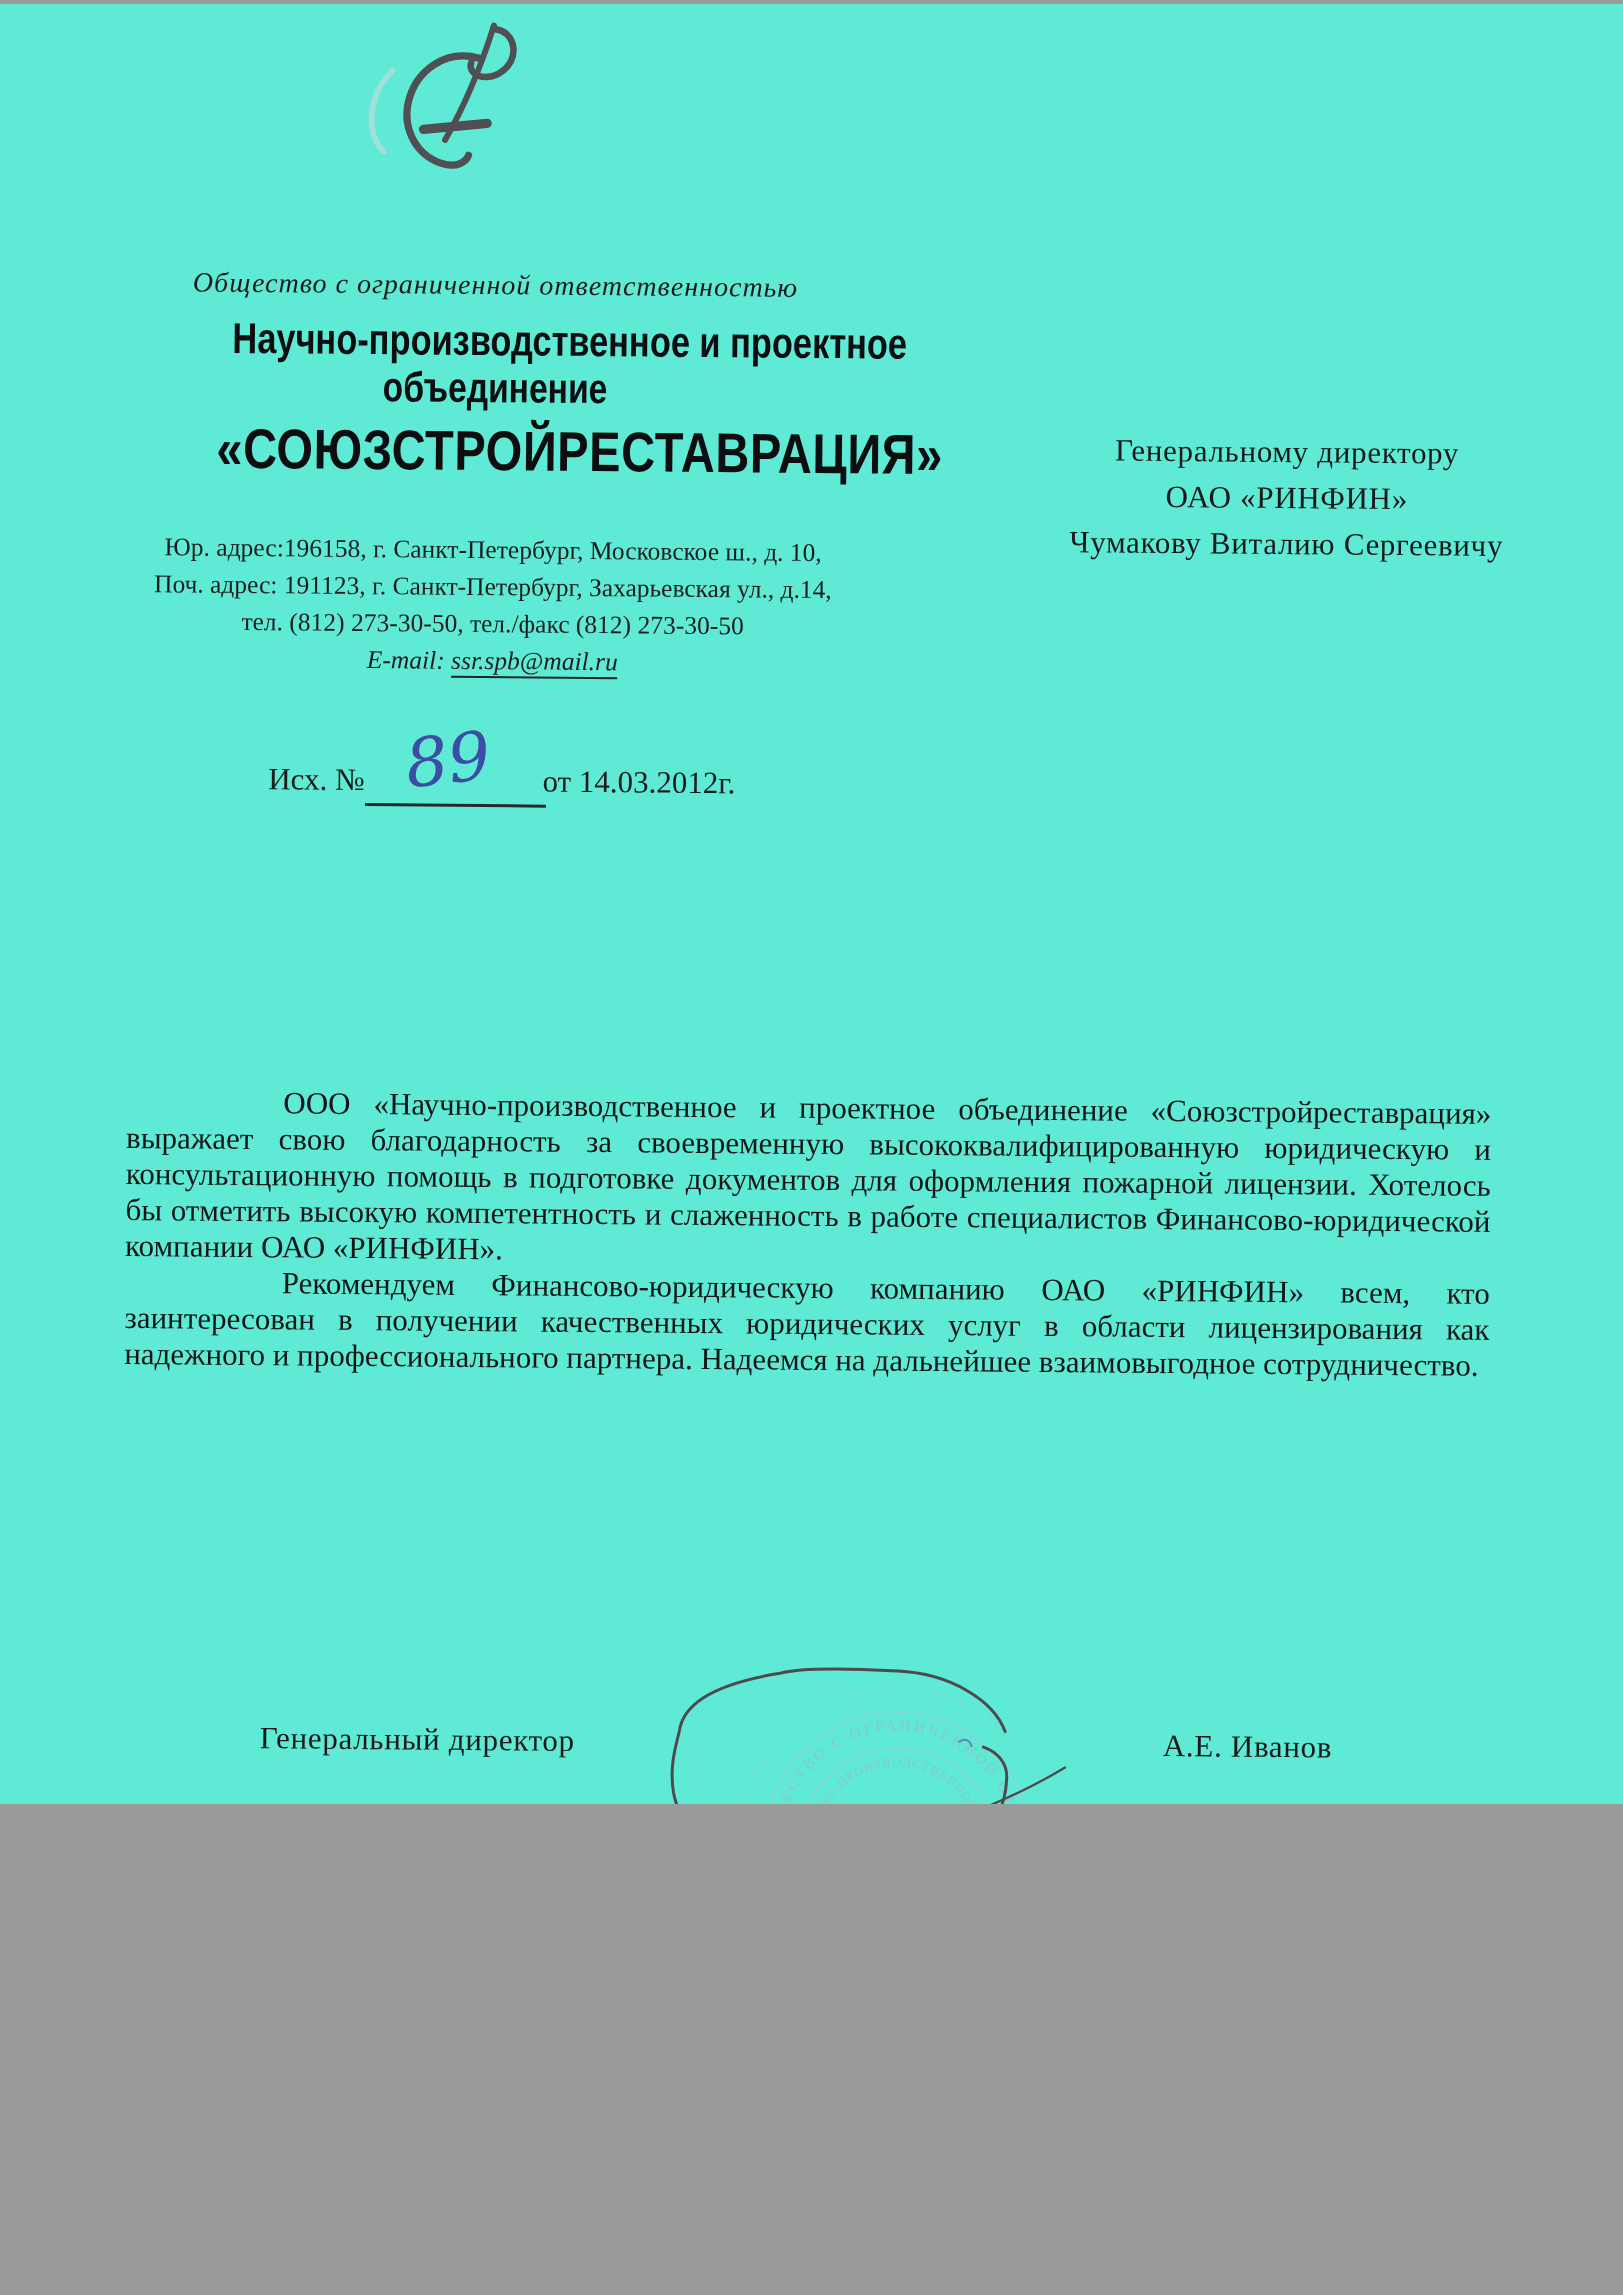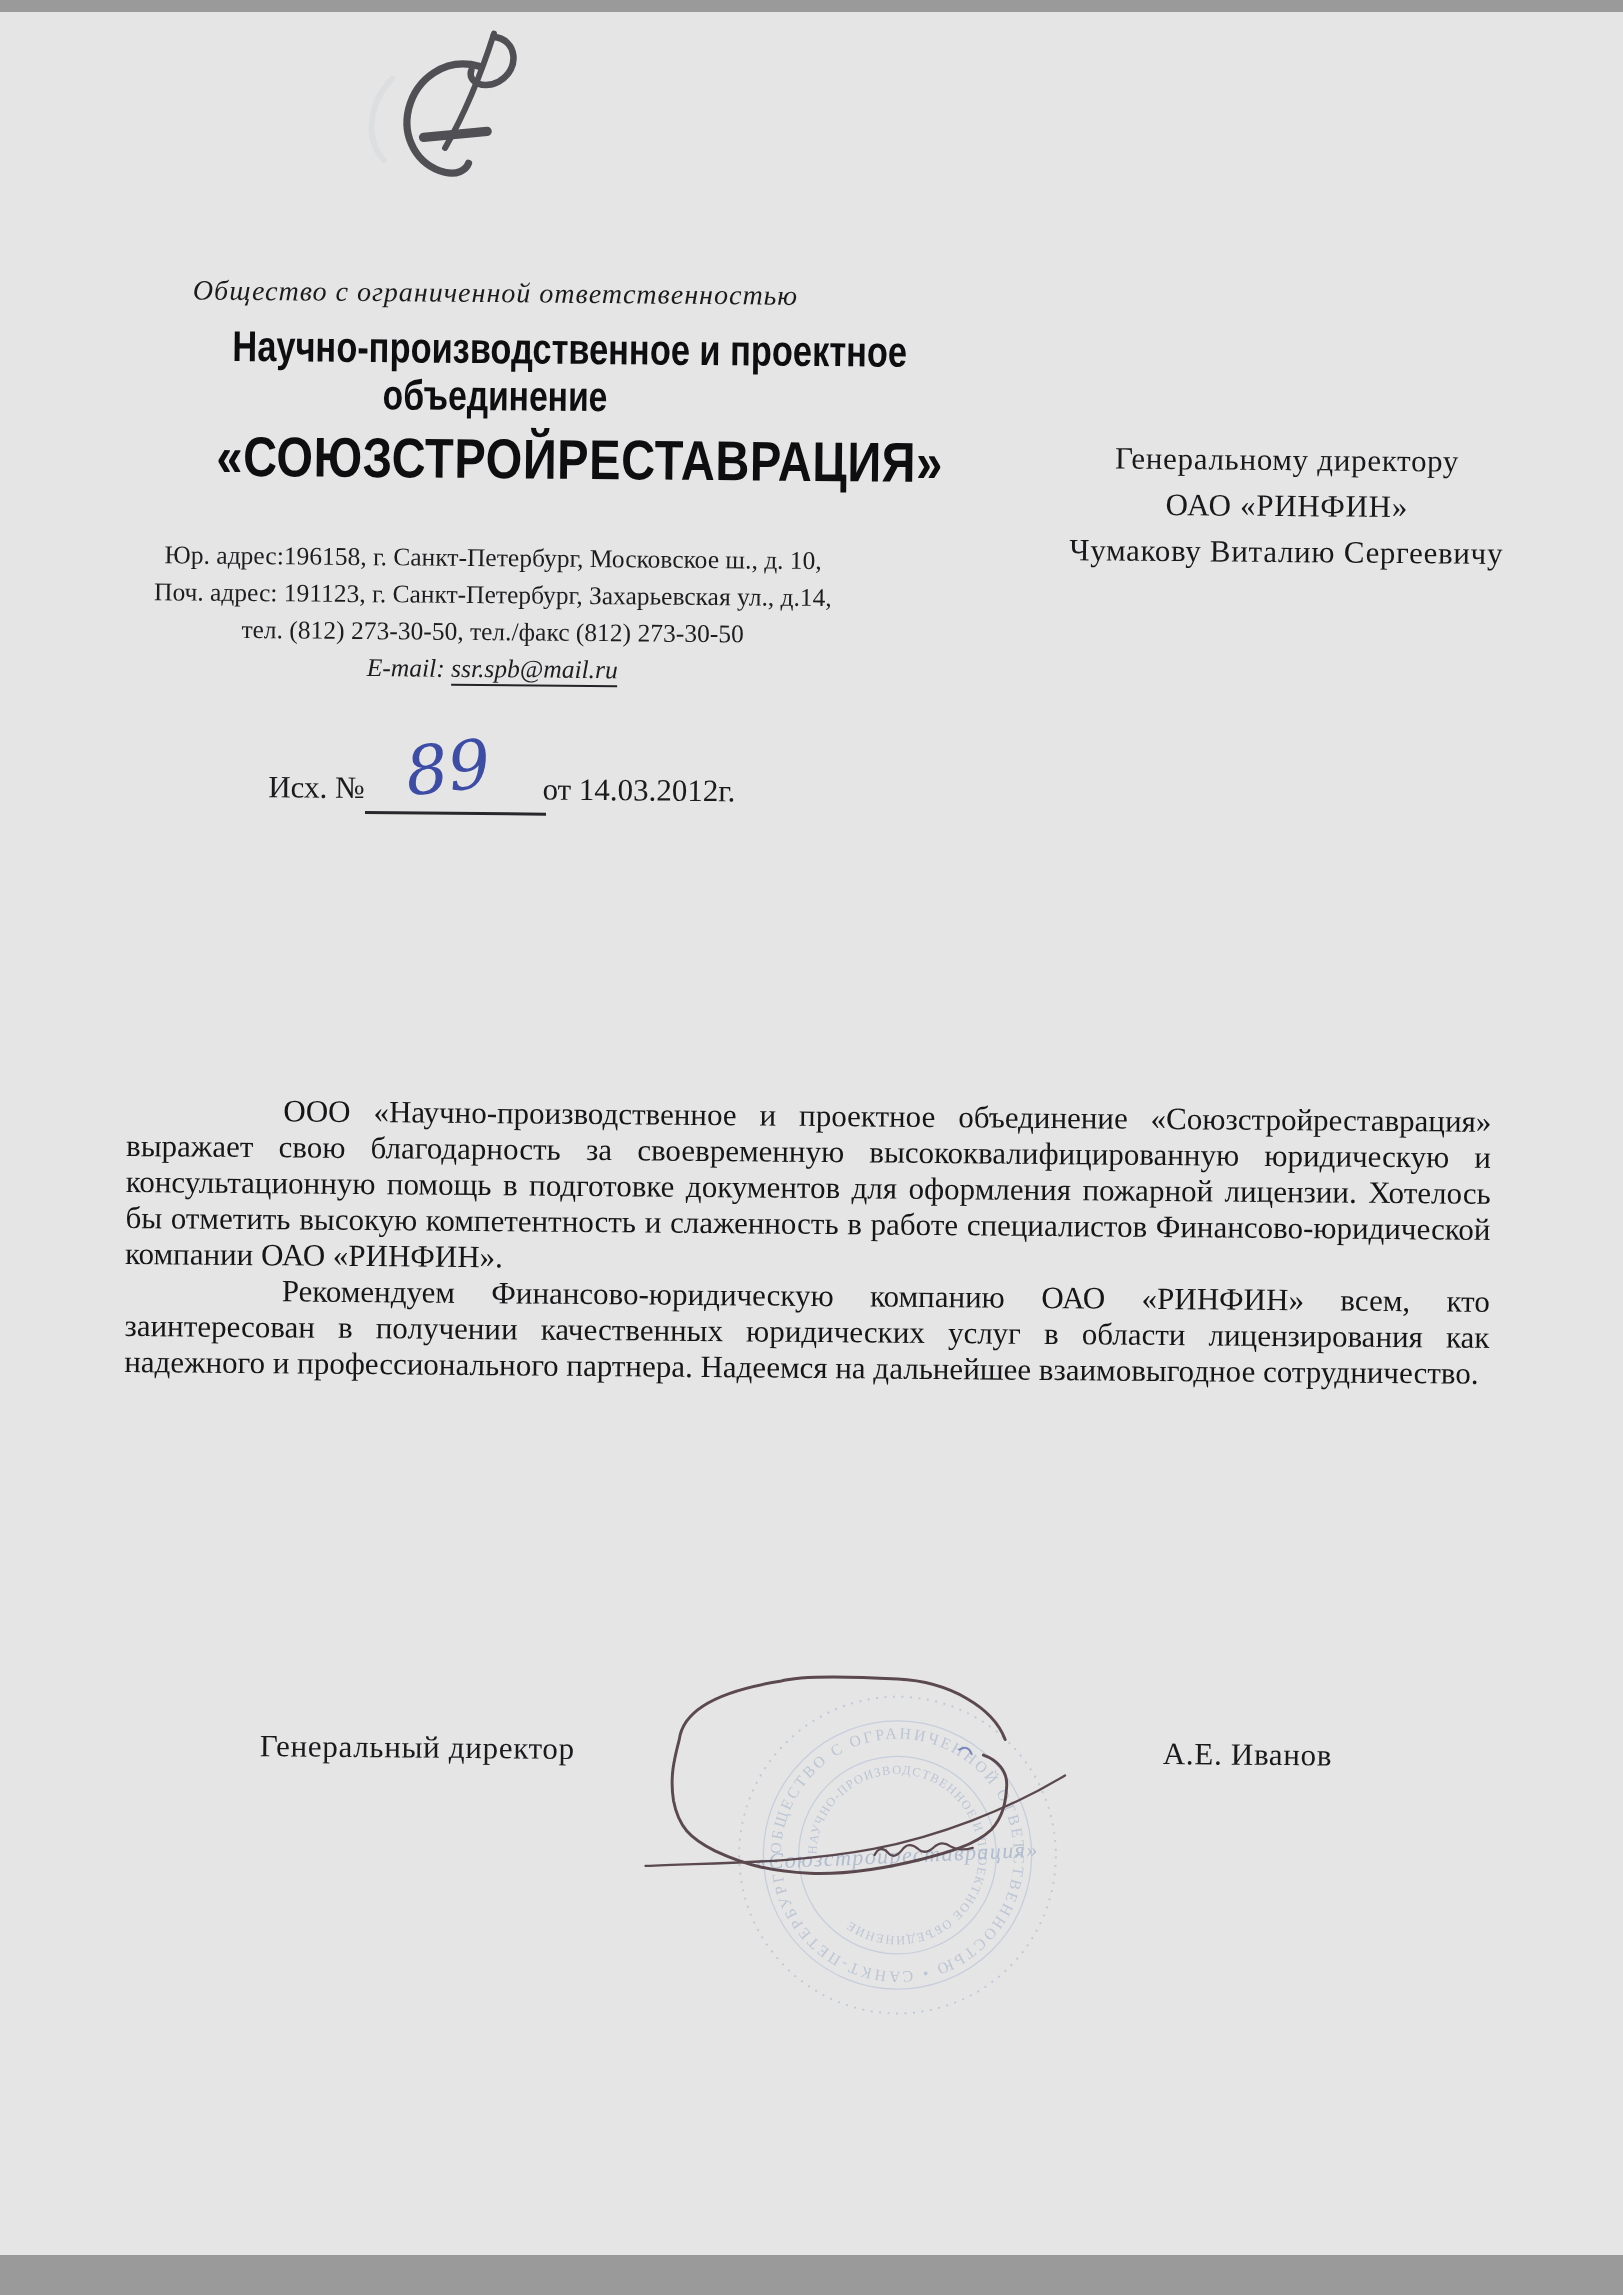--- a/index.html
+++ b/index.html
@@ -1,18 +1,18 @@
 <!DOCTYPE html>
 <html style="font-size:10.5px"><head>
 <meta charset="utf-8">
 <style>
   html,body{margin:0;padding:0;background:#9a9a9a;}
   #page{
-    position:relative;width:1623px;height:2243px;margin:12px auto;
-    background:#e5e5e5;overflow:hidden;
+    position:relative;width:1623px;height:1800px;margin:4px auto;
+    background:#5eead4;overflow:hidden;
     font-family:"Liberation Serif",serif;color:#1c1c1e;
   }
   .scan{position:absolute;left:0;top:0;width:100%;height:100%;
     transform:rotate(0.5deg);transform-origin:131px 0;}
   .abs{position:absolute;}
 
   
   .lh-type{left:151px;top:262px;width:694px;text-align:center;
     font-style:italic;font-size:28px;letter-spacing:1px;color:#1b1b1d;white-space:nowrap;}
   .lh-bold{width:694px;left:151px;text-align:center;white-space:nowrap;color:#0e0e10;}

